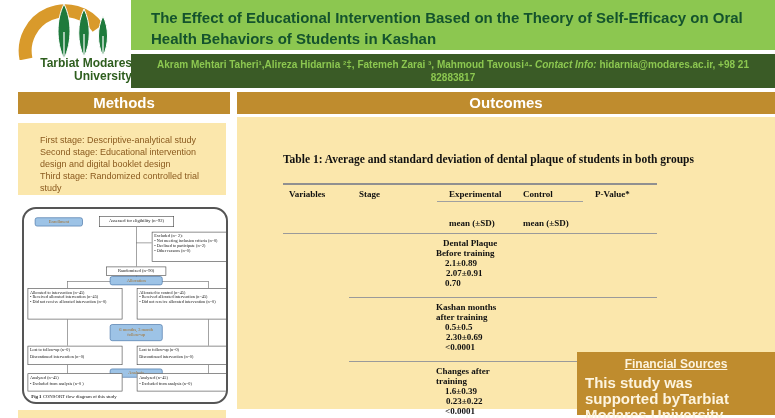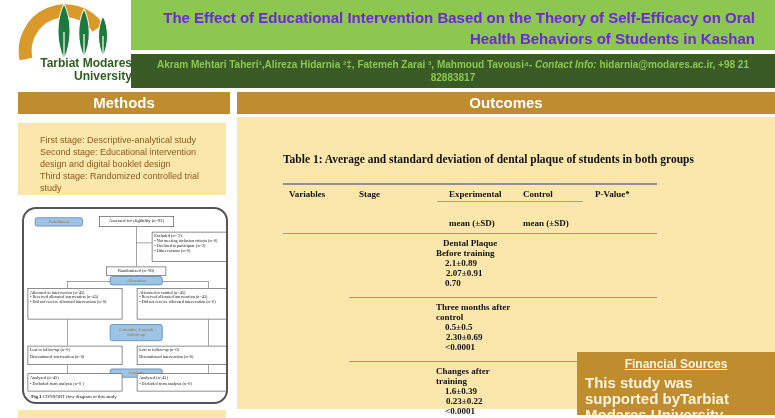--- a/index.html
+++ b/index.html
@@ -5,21 +5,21 @@
   html,body{margin:0;padding:0;background:#fff;}
   .page{position:relative;width:775px;height:418px;background:#fff;overflow:hidden;
         font-family:"Liberation Sans",sans-serif;}
 
   
   .logo{position:absolute;left:6px;top:2px;width:128px;height:88px;}
   .logo svg{position:absolute;left:6px;top:0;}
   .logo-text{position:absolute;right:2px;top:55px;width:120px;text-align:right;
              color:#2E5E1E;font-weight:bold;font-size:12px;line-height:13px;}
   .title-band{position:absolute;left:131px;top:0;width:644px;height:50px;background:#8CC750;
-              color:#6d28d9;font-weight:bold;font-size:15px;line-height:21px;text-align:right;
+              color:#14532d;font-weight:bold;font-size:15px;line-height:21px;text-align:left;
               padding:7px 20px 0 20px;box-sizing:border-box;}
   .authors-band{position:absolute;left:131px;top:54px;width:644px;height:34px;background:#3A5B26;
               color:#8CC750;font-weight:bold;font-size:10px;line-height:13px;text-align:center;
               padding:4px 24px 0 24px;box-sizing:border-box;}
   .contact-label{font-style:italic;}
 
   
   .sec-head{position:absolute;top:92px;height:22px;background:#BF8C2E;color:#FFFFFF;
             font-weight:bold;font-size:15px;line-height:22px;text-align:center;}
   .methods-head{left:18px;width:212px;}
@@ -198,21 +198,21 @@
         <div class="c1">Dental Plaque</div>
         <div class="c2">Before training</div>
         <div class="c3">2.1±0.89</div>
         <div class="c4">2.07±0.91</div>
         <div class="c5">0.70</div>
       </div>
       <div class="sep part"></div>
 
       <div class="trow tdata">
         <div class="c1"></div>
-        <div class="c2">Three months after control</div>
+        <div class="c2">Kashan months after training</div>
         <div class="c3">0.5±0.5</div>
         <div class="c4">2.30±0.69</div>
         <div class="c5">&lt;0.0001</div>
       </div>
       <div class="sep part"></div>
 
       <div class="trow tdata">
         <div class="c1"></div>
         <div class="c2">Changes after training</div>
         <div class="c3">1.6±0.39</div>

